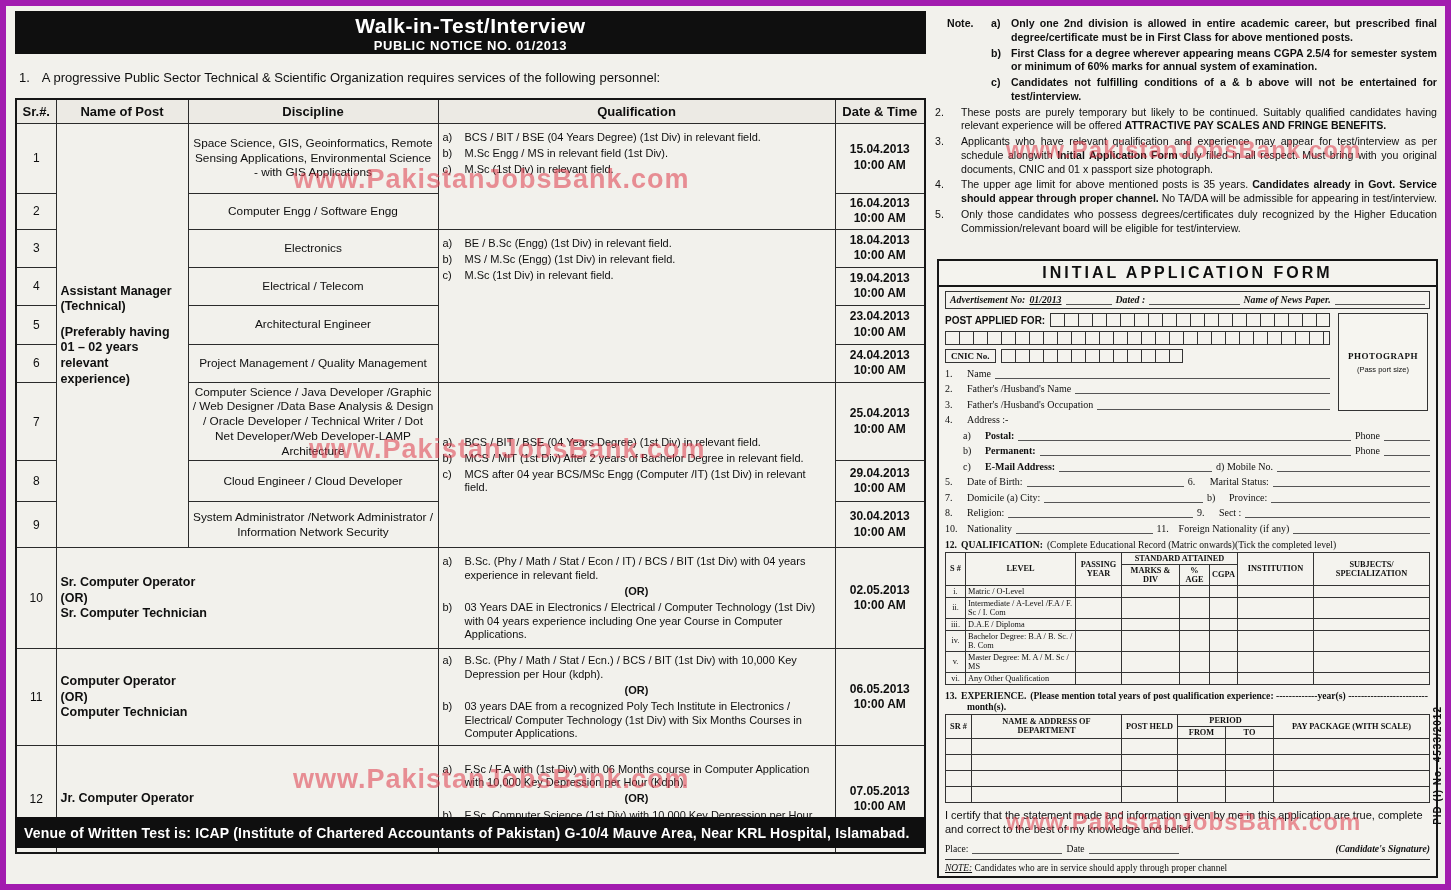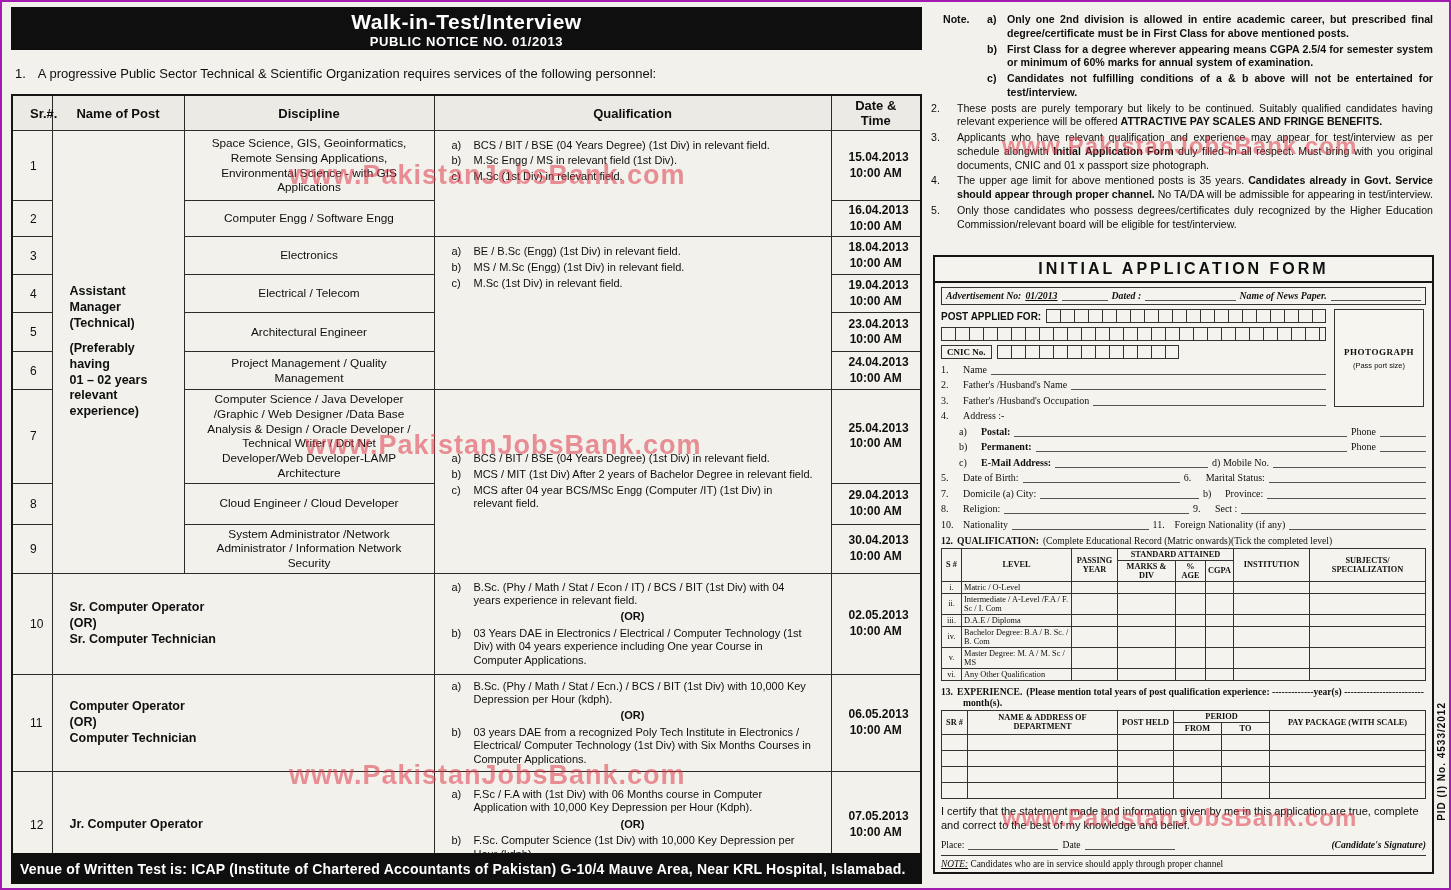--- a/index.html
+++ b/index.html
@@ -1,40 +1,40 @@
 <!DOCTYPE html>
 <html><head>
 <meta charset="utf-8">
 <style>
   * { margin:0; padding:0; box-sizing:border-box; }
   body { width:1451px; height:890px; font-family:"Liberation Sans", sans-serif; background:#9a998f; position:relative; }
-  .page { position:absolute; left:0; top:0; width:1451px; height:890px; background:#f2f1ec; border:2px solid #a21caf; overflow:hidden; color:#0f0f0f; }
+  .page { position:absolute; left:0; top:0; width:1451px; height:890px; background:#f2f1ec; border:6px solid #a21caf; overflow:hidden; color:#0f0f0f; }
 
   
   .titlebar { position:absolute; left:9px; top:5px; width:911px; height:43px; background:#0f0f0f; color:#fff; text-align:center; }
   .titlebar .t1 { font-size:21px; font-weight:bold; letter-spacing:.5px; margin-top:3px; }
   .titlebar .t2 { font-size:13px; font-weight:bold; letter-spacing:.6px; }
   .intro { position:absolute; left:13px; top:64px; width:900px; font-size:13px; display:flex; gap:12px; }
 
   .main-table { position:absolute; left:9px; top:92px; width:911px; border-collapse:collapse; table-layout:fixed; border:2px solid #161616; }
-  .main-table th, .main-table td { border:1px solid #2b2b2b; padding:2px 17px; vertical-align:middle; }
+  .main-table th, .main-table td { border:1px solid #2b2b2b; padding:2px 4px; vertical-align:middle; }
   .main-table th { font-size:13px; background:#eceae4; }
   td.sr { text-align:center; font-size:12px; }
   td.post { text-align:left; font-size:12.5px; font-weight:bold; line-height:1.25; }
   td.post .gap8 { height:10px; }
   td.disc { text-align:center; font-size:11.8px; line-height:1.25; }
   td.qual { font-size:11px; line-height:1.22; }
   td.qual.vtop { vertical-align:top; padding-top:5px; }
   .qline { display:flex; margin:2.5px 0; }
   .ql { flex:0 0 22px; }
   .qt { flex:1; }
   .orline { text-align:center; font-weight:bold; margin:3px 0; }
   td.dt { text-align:center; font-weight:bold; font-size:12px; line-height:1.3; }
 
-  .venuebar { position:absolute; left:9px; top:851px; width:911px; height:31px; background:#0f0f0f; color:#fff; font-weight:bold; font-size:14px; display:flex; align-items:center; padding-left:9px; letter-spacing:.2px; }
+  .venuebar { position:absolute; left:9px; top:811px; width:911px; height:31px; background:#0f0f0f; color:#fff; font-weight:bold; font-size:14px; display:flex; align-items:center; padding-left:9px; letter-spacing:.2px; }
 
   
   .notes { position:absolute; left:929px; top:11px; width:502px; font-size:10.6px; line-height:1.3; text-align:justify; }
   .nrow { display:flex; margin-bottom:2px; }
   .nmain { flex:0 0 44px;margin-left:12px; }
   .nsub { flex:0 0 20px; }
   .nnum { flex:0 0 26px; }
   .ntxt { flex:1; }
   .b { font-weight:bold; }
 

